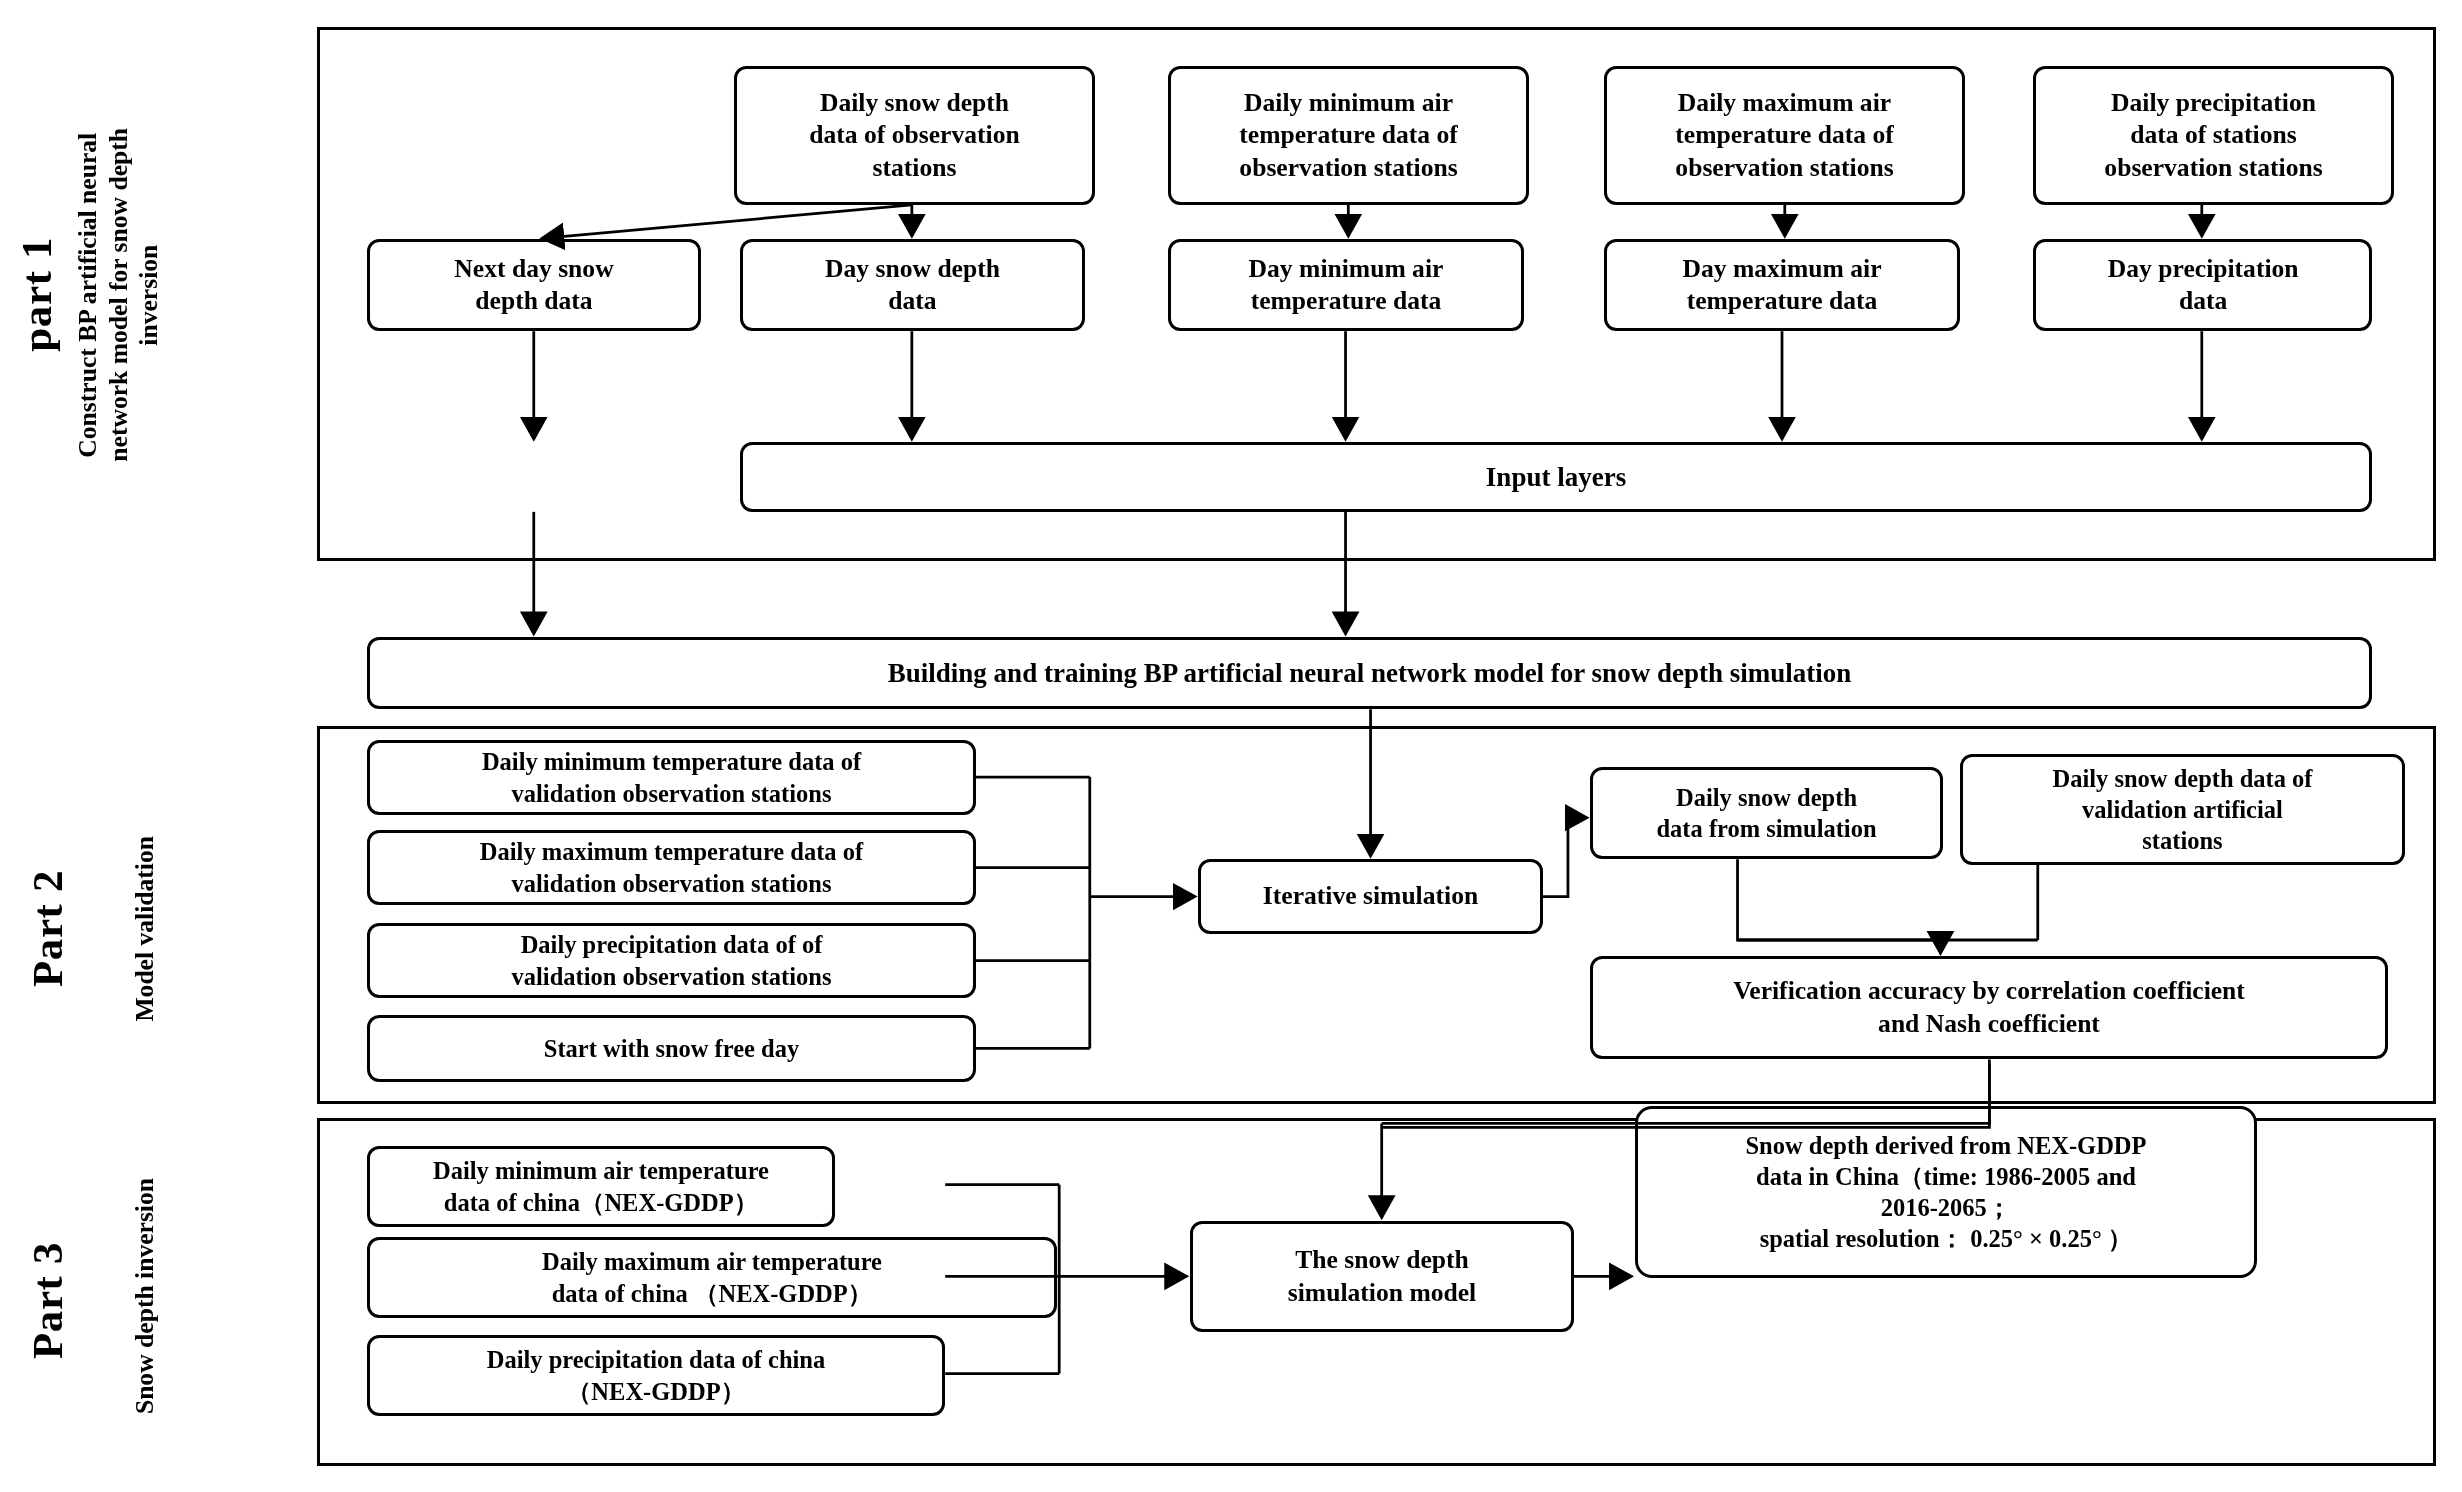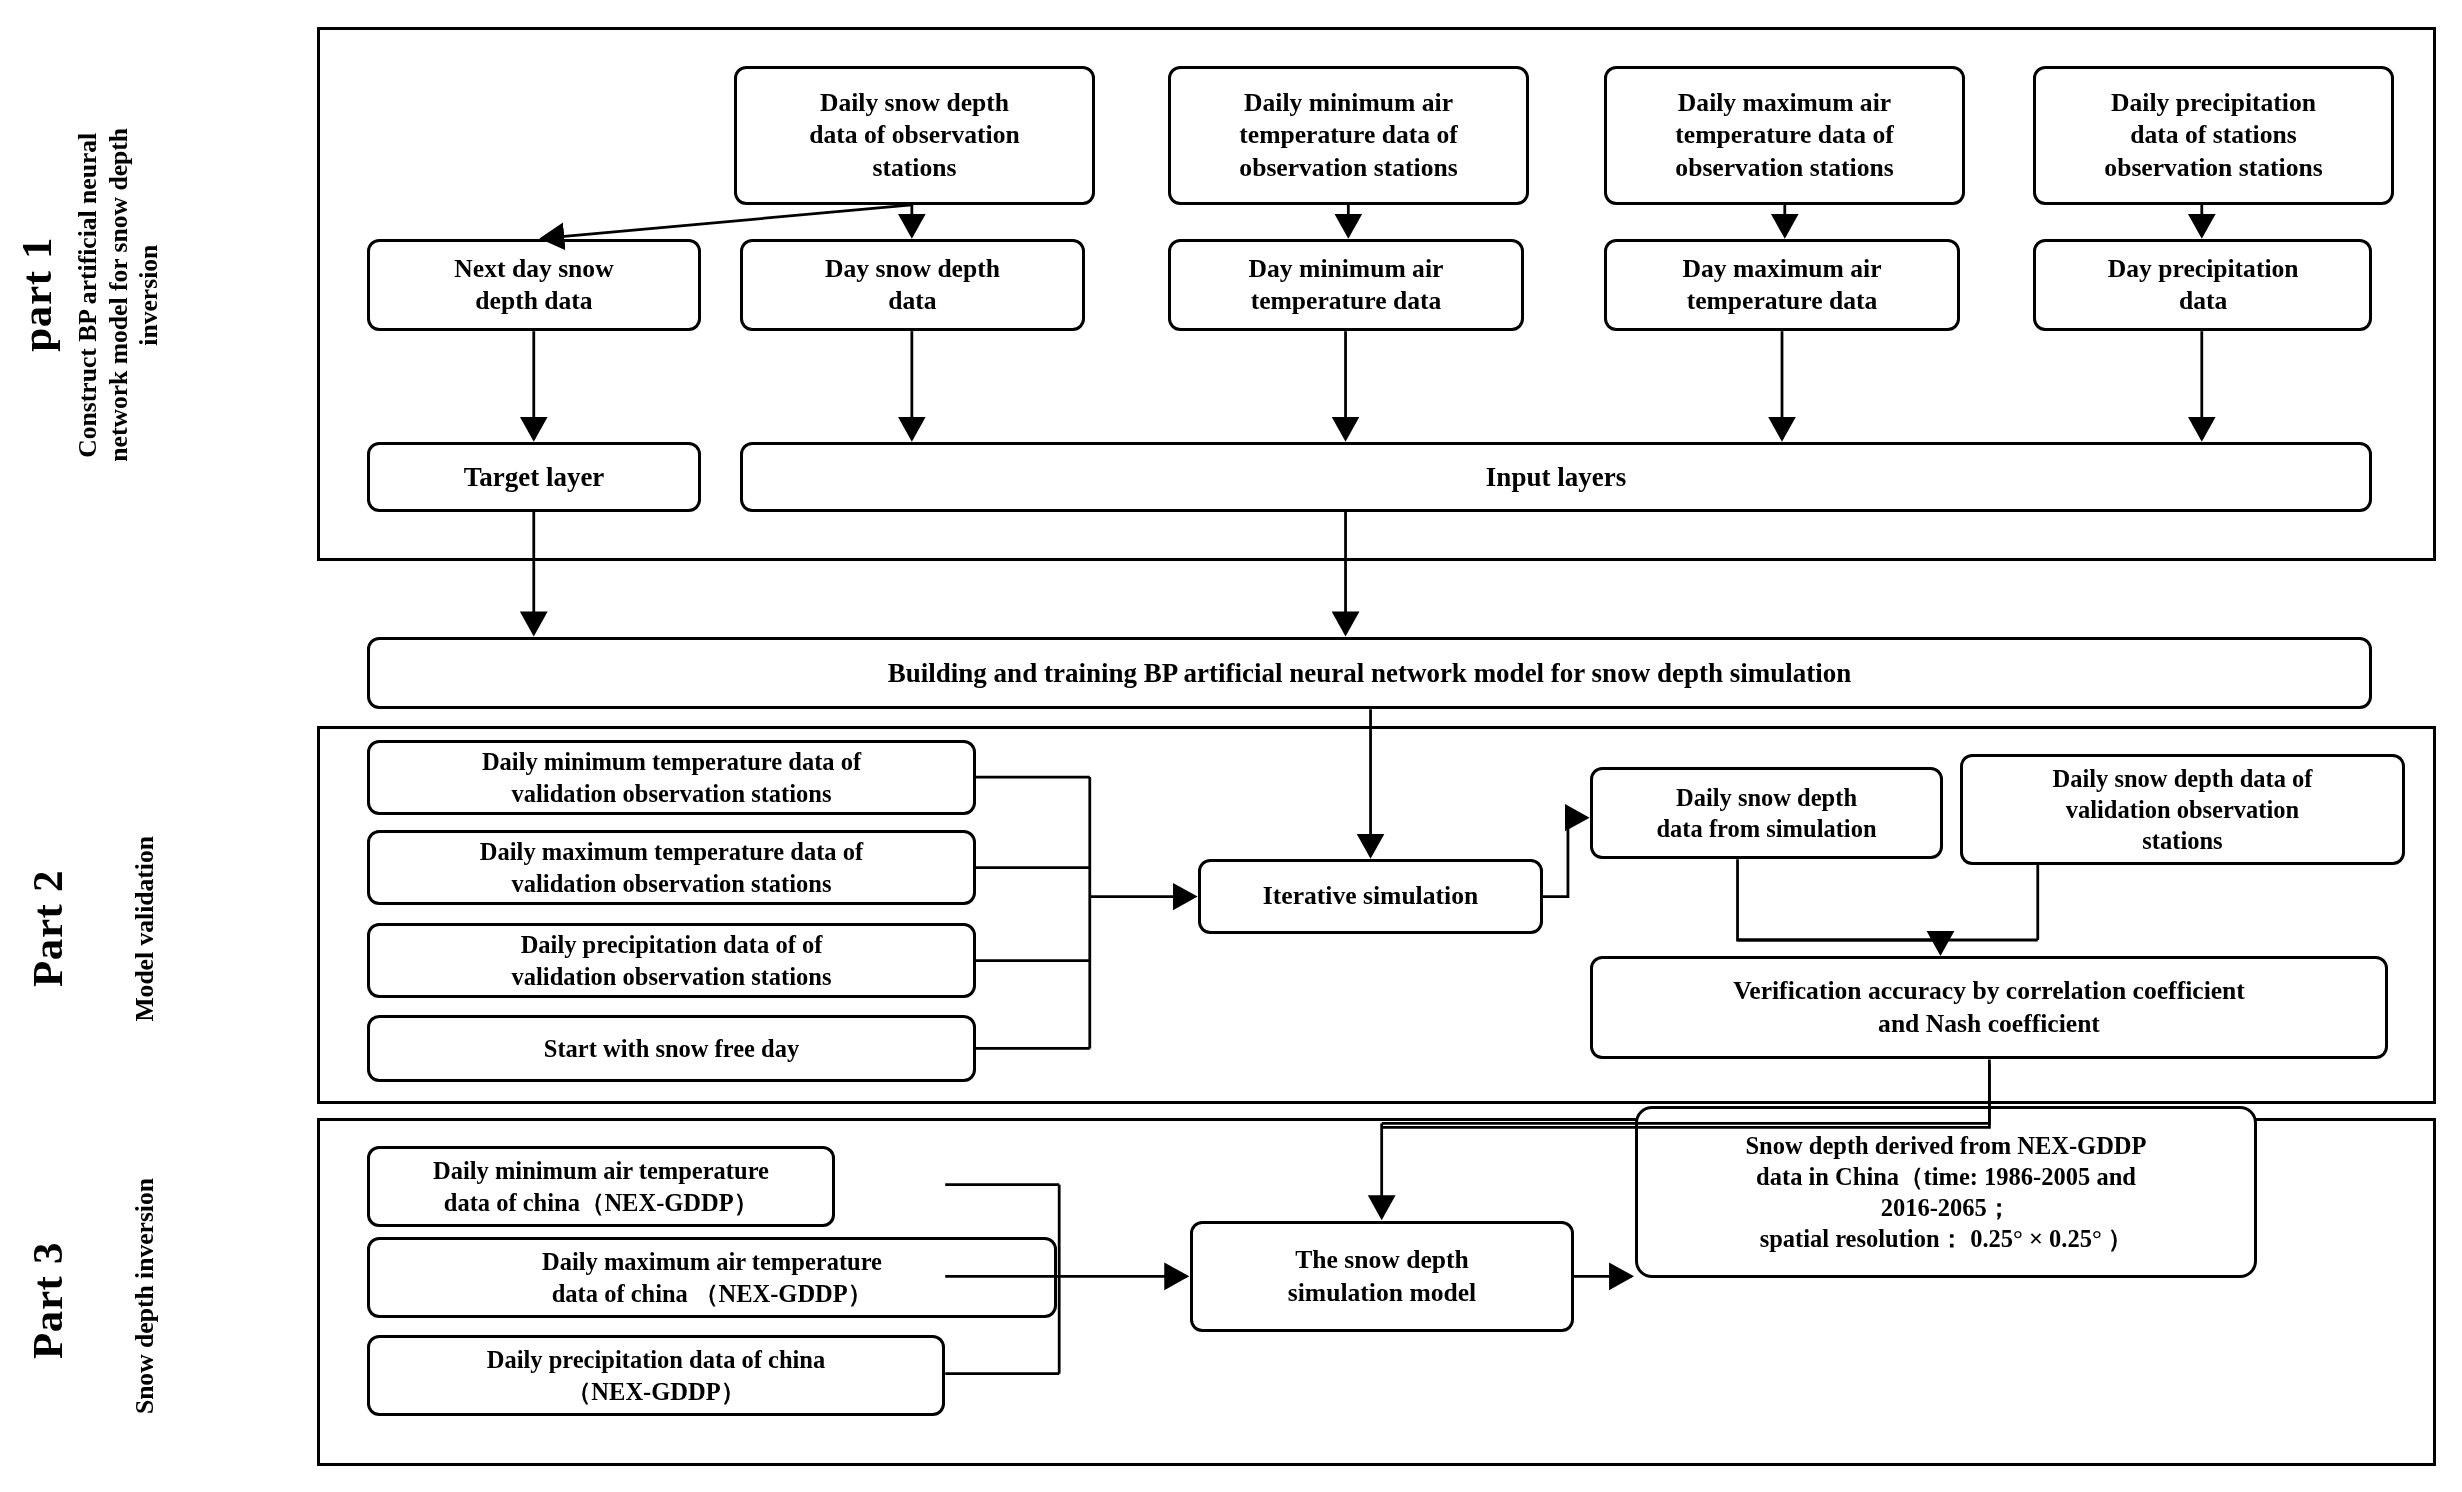--- a/index.html
+++ b/index.html
@@ -115,21 +115,20 @@
 
   <div class="box fs46" style="left:1168px; top:239px; width:356px; height:92px;">Day minimum air
 temperature data</div>
 
   <div class="box fs46" style="left:1604px; top:239px; width:356px; height:92px;">Day maximum air
 temperature data</div>
 
   <div class="box fs46" style="left:2033px; top:239px; width:339px; height:92px;padding-left:7px;">Day precipitation
 data</div>
 
-  <div class="box fs48" style="left:367px; top:442px; width:334px; height:70px;">Target layer</div>
 
   <div class="box fs48" style="left:740px; top:442px; width:1632px; height:70px;">Input layers</div>
 
   <div class="box fs48" style="left:367px; top:637px; width:2005px; height:72px;">Building and training BP artificial neural network model for snow depth simulation</div>
 
   <div class="frame" style="left:317px; top:726px; width:2119px; height:378px;"></div>
 
   <div class="box fs44" style="left:367px; top:740px; width:609px; height:75px;">Daily minimum temperature data of
 validation observation stations</div>
 
@@ -140,21 +139,21 @@
 validation observation stations</div>
 
   <div class="box fs44" style="left:367px; top:1015px; width:609px; height:67px;">Start with snow free day</div>
 
   <div class="box fs46" style="left:1198px; top:859px; width:345px; height:75px;">Iterative simulation</div>
 
   <div class="box fs44" style="left:1590px; top:767px; width:353px; height:92px;">Daily snow depth
 data from simulation</div>
 
   <div class="box fs44" style="left:1960px; top:754px; width:445px; height:111px;">Daily snow depth data of
-validation observation
+validation artificial
 stations</div>
 
   <div class="box fs46" style="left:1590px; top:956px; width:798px; height:103px;">Verification accuracy by  correlation coefficient
 and Nash coefficient</div>
 
   <div class="frame" style="left:317px; top:1118px; width:2119px; height:348px;"></div>
 
   <div class="box fs44" style="left:367px; top:1146px; width:468px; height:81px;border-radius:12px;">Daily minimum air temperature
 data of china（NEX-GDDP）</div>
 

